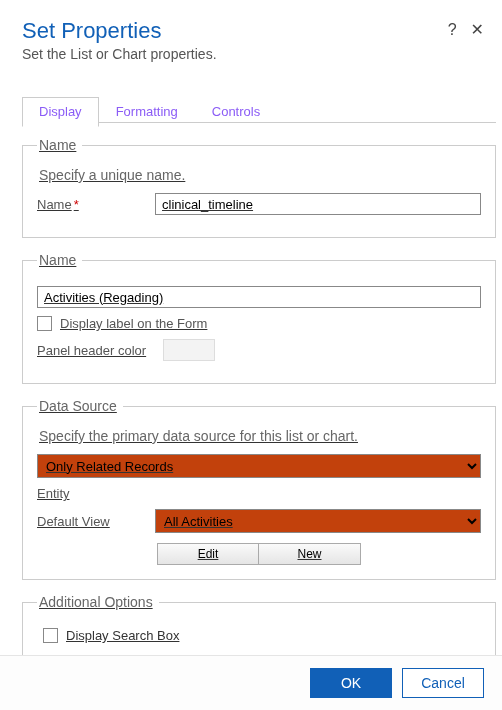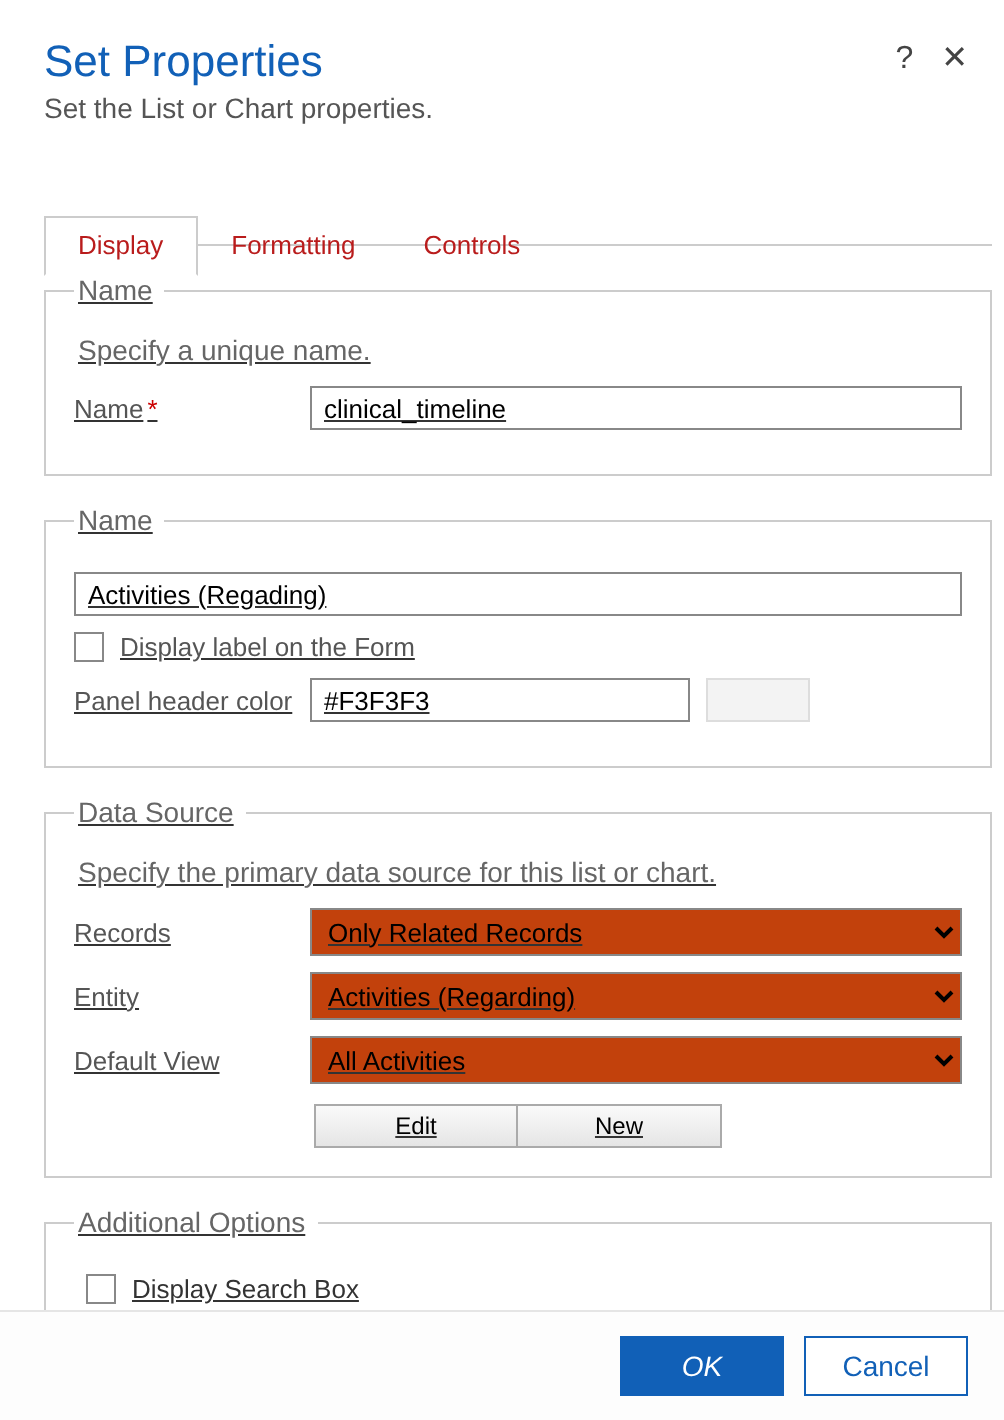--- a/index.html
+++ b/index.html
@@ -55,25 +55,25 @@
   .scroll-area::-webkit-scrollbar-track { background: #f1f1f1; }
   .scroll-area::-webkit-scrollbar-thumb { background: #c1c1c1; border-radius: 2px; }
 
   .tabs {
     display: flex;
     border-bottom: 1px solid #ccc;
     font-size: 13px;
   }
   .tab {
     padding: 6px 16px 7px;
-    color: #b91c1c;
+    color: #8b5cf6;
     cursor: pointer;
     border: 1px solid transparent;
     position: relative;
-    top: 16px;
+    top: 5px;
     background: transparent;
   }
   .tab.active {
     border: 1px solid #ccc;
     border-bottom: 1px solid #fff;
     background: #fff;
   }
   fieldset {
     border: 1px solid #ccc;
     margin: 14px 0 0 0;
@@ -169,21 +169,20 @@
     min-width: 82px;
     height: 30px;
     font-size: 14px;
     border: 1px solid #1160b7;
     cursor: pointer;
     font-family: inherit;
   }
   .btn.primary {
     background: #1160b7;
     color: #fff;
-    font-style: italic;
   }
   .btn.secondary {
     background: #fff;
     color: #1160b7;
   }
 </style>
 </head>
 <body>
 
 <div class="dialog">
@@ -220,39 +219,34 @@
       <legend>Name</legend>
       <div class="row">
         <input class="txt" type="text" value="Activities (Regading)" style="">
       </div>
       <div class="chk-row">
         <span class="chk"></span>
         <span>Display label on the Form</span>
       </div>
       <div class="row">
         <label class="fld">Panel header color</label>
-        <input class="txt short" type="text" value="#F3F3F3" style="">
         <div class="swatch"></div>
       </div>
     </fieldset>
 
     <fieldset>
       <legend>Data Source</legend>
       <div class="hint">Specify the primary data source for this list or chart.</div>
       <div class="row">
-        <label class="fld">Records</label>
         <select class="sel">
           <option>Only Related Records</option>
         </select>
       </div>
       <div class="row">
         <label class="fld">Entity</label>
-        <select class="sel">
-          <option>Activities (Regarding)</option>
-        </select>
       </div>
       <div class="row">
         <label class="fld">Default View</label>
         <select class="sel">
           <option>All Activities</option>
         </select>
       </div>
       <div class="btnbar">
         <button class="btn-mini">Edit</button>
         <button class="btn-mini">New</button>

